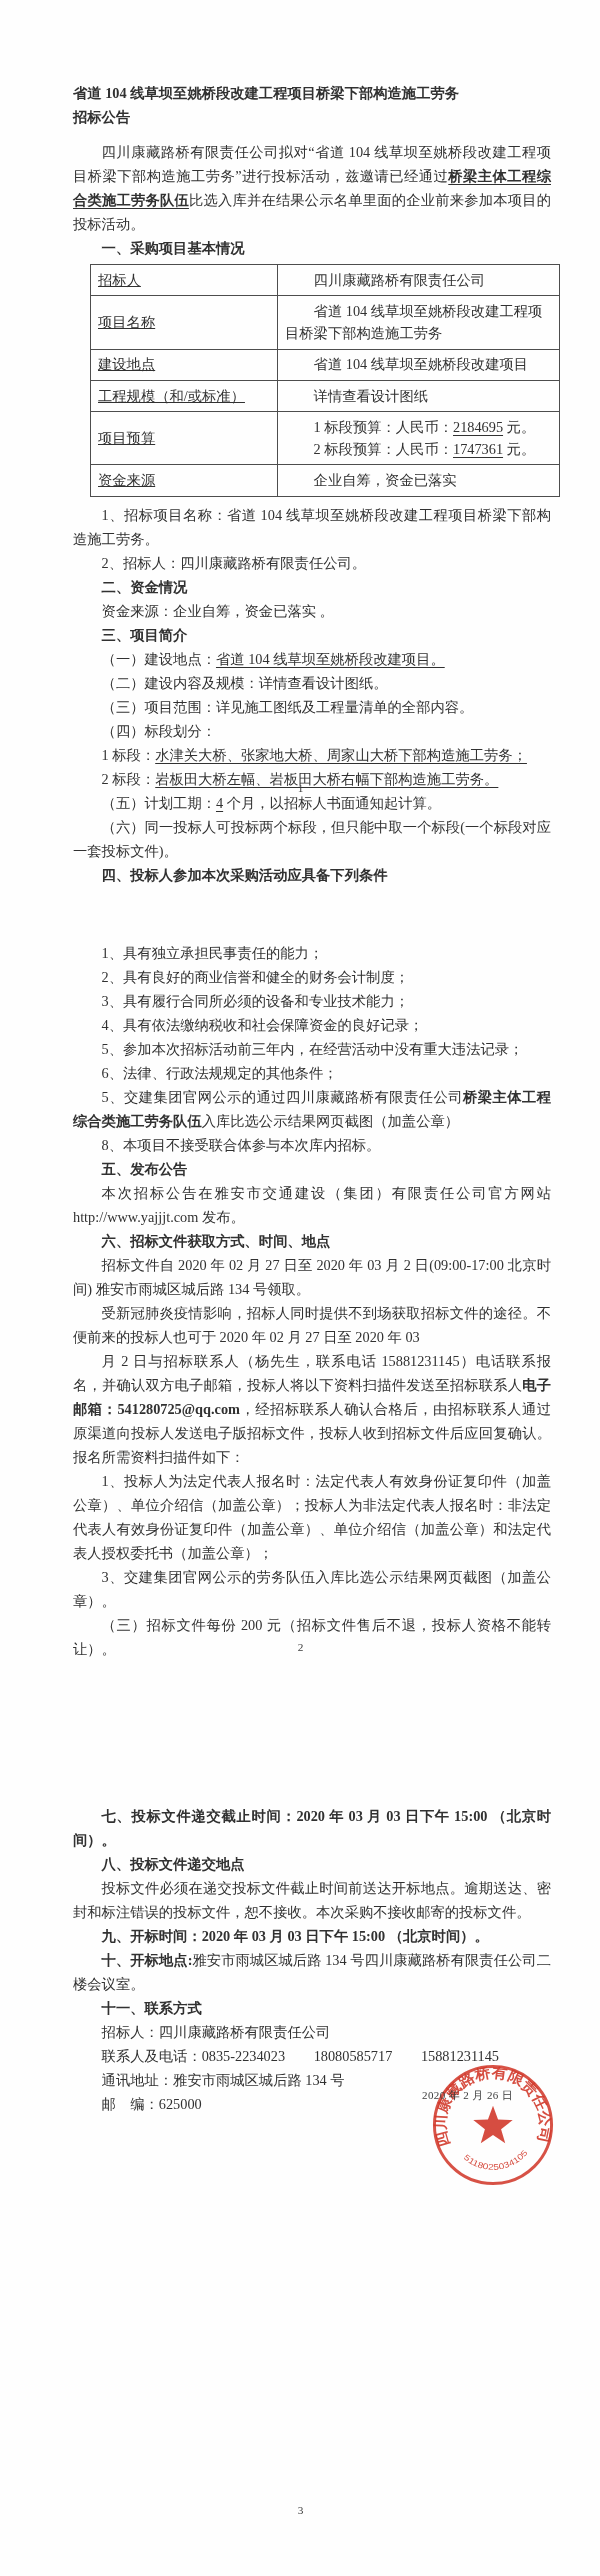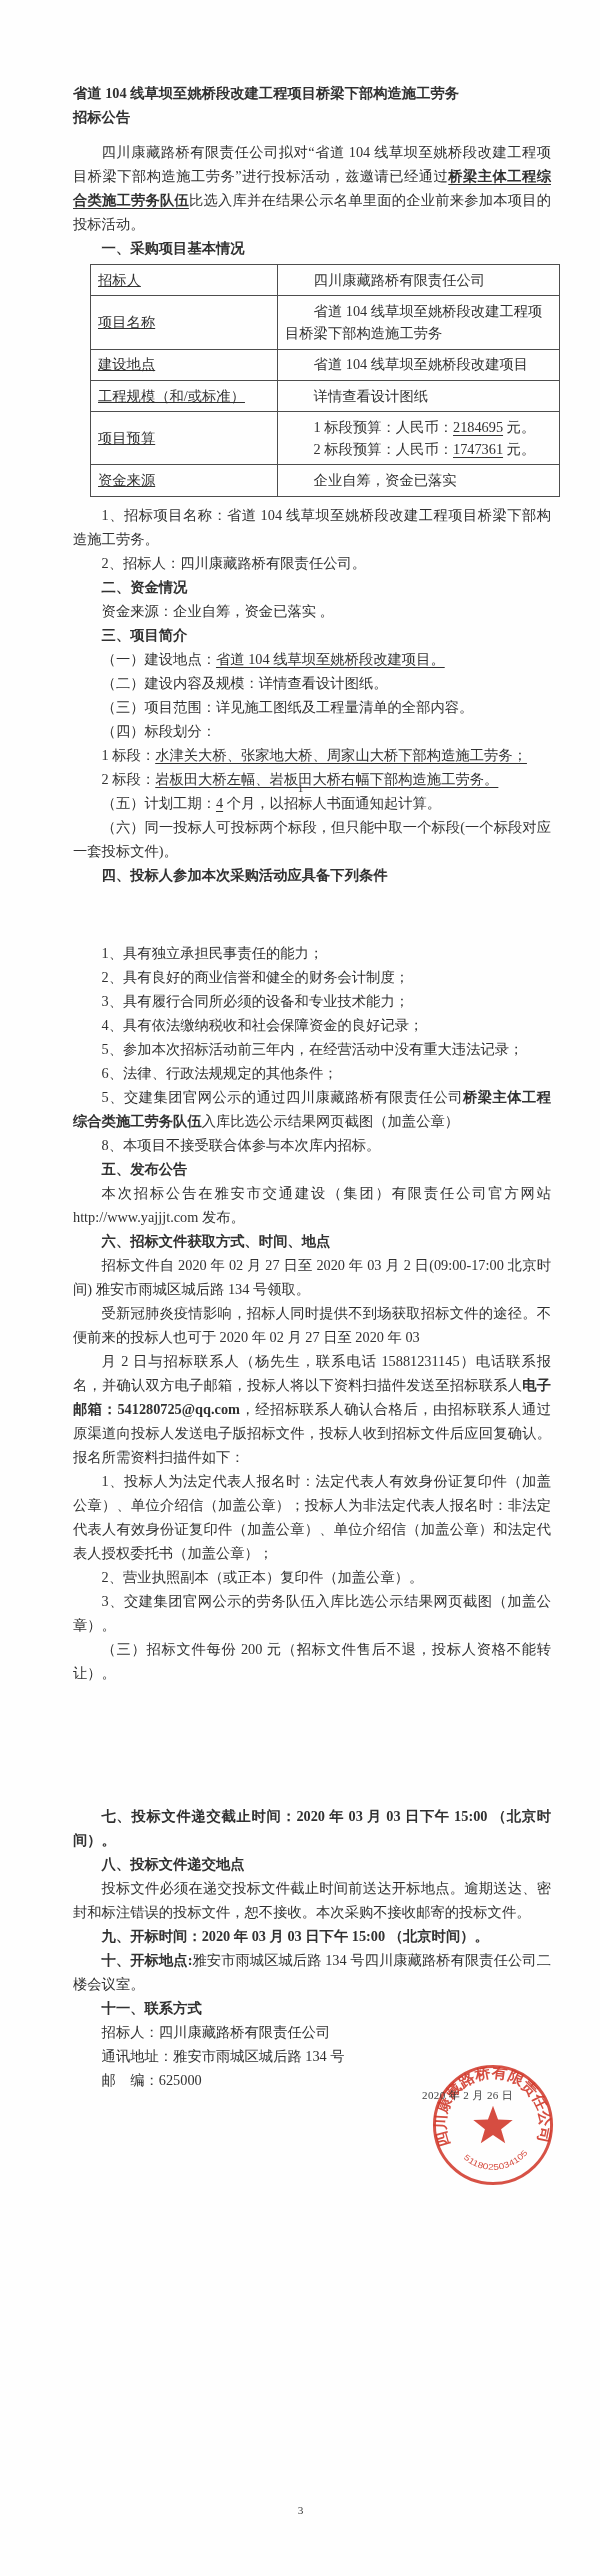--- a/index.html
+++ b/index.html
@@ -137,34 +137,34 @@
   <p class="ind head">五、发布公告</p>
   <p class="ind spread">本次招标公告在雅安市交通建设（集团）有限责任公司官方网站</p>
   <p>http://www.yajjjt.com 发布。</p>
 
   <p class="ind head">六、招标文件获取方式、时间、地点</p>
   <p class="ind">招标文件自 2020 年 02 月 27 日至 2020 年 03 月 2 日(09:00-17:00 北京时间) 雅安市雨城区城后路 134 号领取。</p>
   <p class="ind">受新冠肺炎疫情影响，招标人同时提供不到场获取招标文件的途径。不便前来的投标人也可于 2020 年 02 月 27 日至 2020 年 03</p>
   <p class="ind"><span>月 2 日与招标联系人（杨先生，联系电话 15881231145）电话联系报名，并确认双方电子邮箱，投标人将以下资料扫描件发送至招标联系人</span><span class="b">电子邮箱：541280725@qq.com</span><span>，经招标联系人确认合格后，由招标联系人通过原渠道向投标人发送电子版招标文件，投标人收到招标文件后应回复确认。报名所需资料扫描件如下：</span></p>
 
   <p class="ind">1、投标人为法定代表人报名时：法定代表人有效身份证复印件（加盖公章）、单位介绍信（加盖公章）；投标人为非法定代表人报名时：非法定代表人有效身份证复印件（加盖公章）、单位介绍信（加盖公章）和法定代表人授权委托书（加盖公章）；</p>
-  <p class="ind">2、营业执照副本（或正本）复印件（加盖公章）。</p>
   <p class="ind">3、交建集团官网公示的劳务队伍入库比选公示结果网页截图（加盖公章）。</p>
   <p class="ind">（三）招标文件每份 200 元（招标文件售后不退，投标人资格不能转让）。</p>
 </div>
 <div class="pagenum" style="top:1640px;">2</div>
 
 <div class="page" style="top:1804px;">
   <p class="ind head">七、投标文件递交截止时间：2020 年 03 月 03 日下午 15:00 （北京时间）。</p>
   <p class="ind head">八、投标文件递交地点</p>
   <p class="ind">投标文件必须在递交投标文件截止时间前送达开标地点。逾期送达、密封和标注错误的投标文件，恕不接收。本次采购不接收邮寄的投标文件。</p>
   <p class="ind head">九、开标时间：2020 年 03 月 03 日下午 15:00 （北京时间）。</p>
   <p class="ind"><span class="head">十、开标地点:</span><span>雅安市雨城区城后路 134 号四川康藏路桥有限责任公司二楼会议室。</span></p>
   <p class="ind head">十一、联系方式</p>
   <p class="ind">招标人：四川康藏路桥有限责任公司</p>
+  <p class="ind">联系人及电话：0835-2234023　　18080585717　　15881231145</p>
   <p class="ind">通讯地址：雅安市雨城区城后路 134 号</p>
   <p class="ind">邮　编：625000</p>
 </div>
 
 <div class="stamp">
   <svg width="126" height="126" viewBox="0 0 170 170">
     <defs>
       <path id="arcTop" d="M 27,112 A 64,64 0 1 1 143,112" fill="none"></path>
       <path id="arcBot" d="M 39,124 A 60,60 0 0 0 131,124" fill="none"></path>
     </defs>

